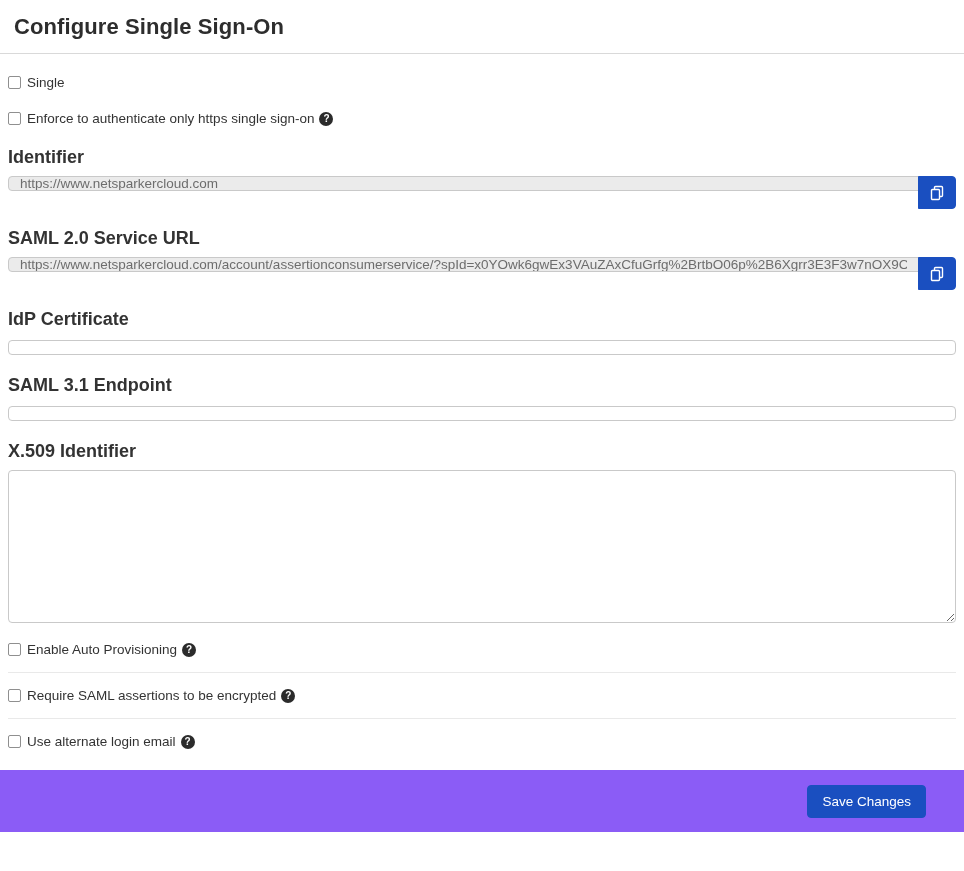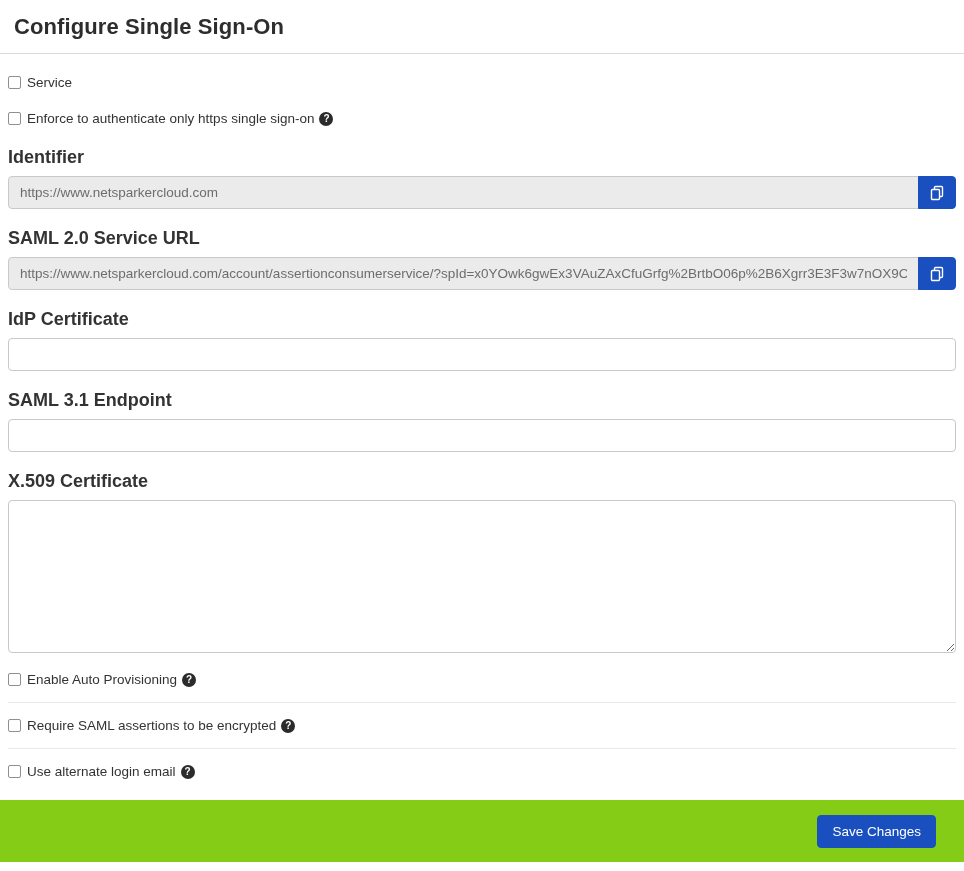--- a/index.html
+++ b/index.html
@@ -72,21 +72,21 @@
     display: block;
     font-size: 18px;
     font-weight: 700;
     color: #333333;
     margin-bottom: 8px;
   }
   .input-group { display: flex; width: 100%; }
   .text-input {
     flex: 1 1 auto;
     width: 100%;
-    height: 33px;
+    height: 15px;
     border: 1px solid #c9c9c9;
     border-radius: 4px;
     padding: 0 11px;
     font-family: "Liberation Sans", sans-serif;
     font-size: 13.5px;
     color: #333333;
     background: #ffffff;
     outline: none;
   }
   .text-input.readonly {
@@ -134,25 +134,25 @@
     border: 0;
     border-top: 1px solid #e9e9e9;
     height: 0;
     margin: 15px 0;
   }
 
   
   .page-footer {
     margin-top: 21px;
     height: 62px;
-    background: #84cc16;
+    background: #8b5cf6;
     display: flex;
     align-items: center;
     justify-content: flex-end;
-    padding-right: 28px;
+    padding-right: 38px;
   }
   .save-btn {
     background: #1a4fc0;
     color: #ffffff;
     border: 1px solid #1a4fc0;
     border-radius: 4px;
     font-family: "Liberation Sans", sans-serif;
     font-size: 13.5px;
     padding: 8px 14px;
     cursor: pointer;
@@ -163,21 +163,21 @@
 
 <header class="page-header">
   <h1 class="page-title">Configure Single Sign-On</h1>
 </header>
 <hr class="header-divider">
 
 <main class="content">
 
   <div class="check-row top-row">
     <input type="checkbox" style="">
-    <span class="check-label">Service</span>
+    <span class="check-label">Single</span>
   </div>
 
   <div class="check-row top-row">
     <input type="checkbox" style="">
     <span class="check-label">Enforce to authenticate only https single sign-on</span>
     <span class="help-icon">?</span>
   </div>
 
   <div class="form-group">
     <label class="form-label">Identifier</label>
@@ -213,21 +213,21 @@
     <label class="form-label">IdP Certificate</label>
     <input class="text-input" type="text" value="" style="">
   </div>
 
   <div class="form-group">
     <label class="form-label">SAML 3.1 Endpoint</label>
     <input class="text-input" type="text" value="" style="">
   </div>
 
   <div class="form-group">
-    <label class="form-label">X.509 Certificate</label>
+    <label class="form-label">X.509 Identifier</label>
     <textarea class="cert-textarea" style=""></textarea>
   </div>
 
   <div class="bottom-rows">
 
     <div class="check-row">
       <input type="checkbox" style="">
       <span class="check-label">Enable Auto Provisioning</span>
       <span class="help-icon">?</span>
     </div>

